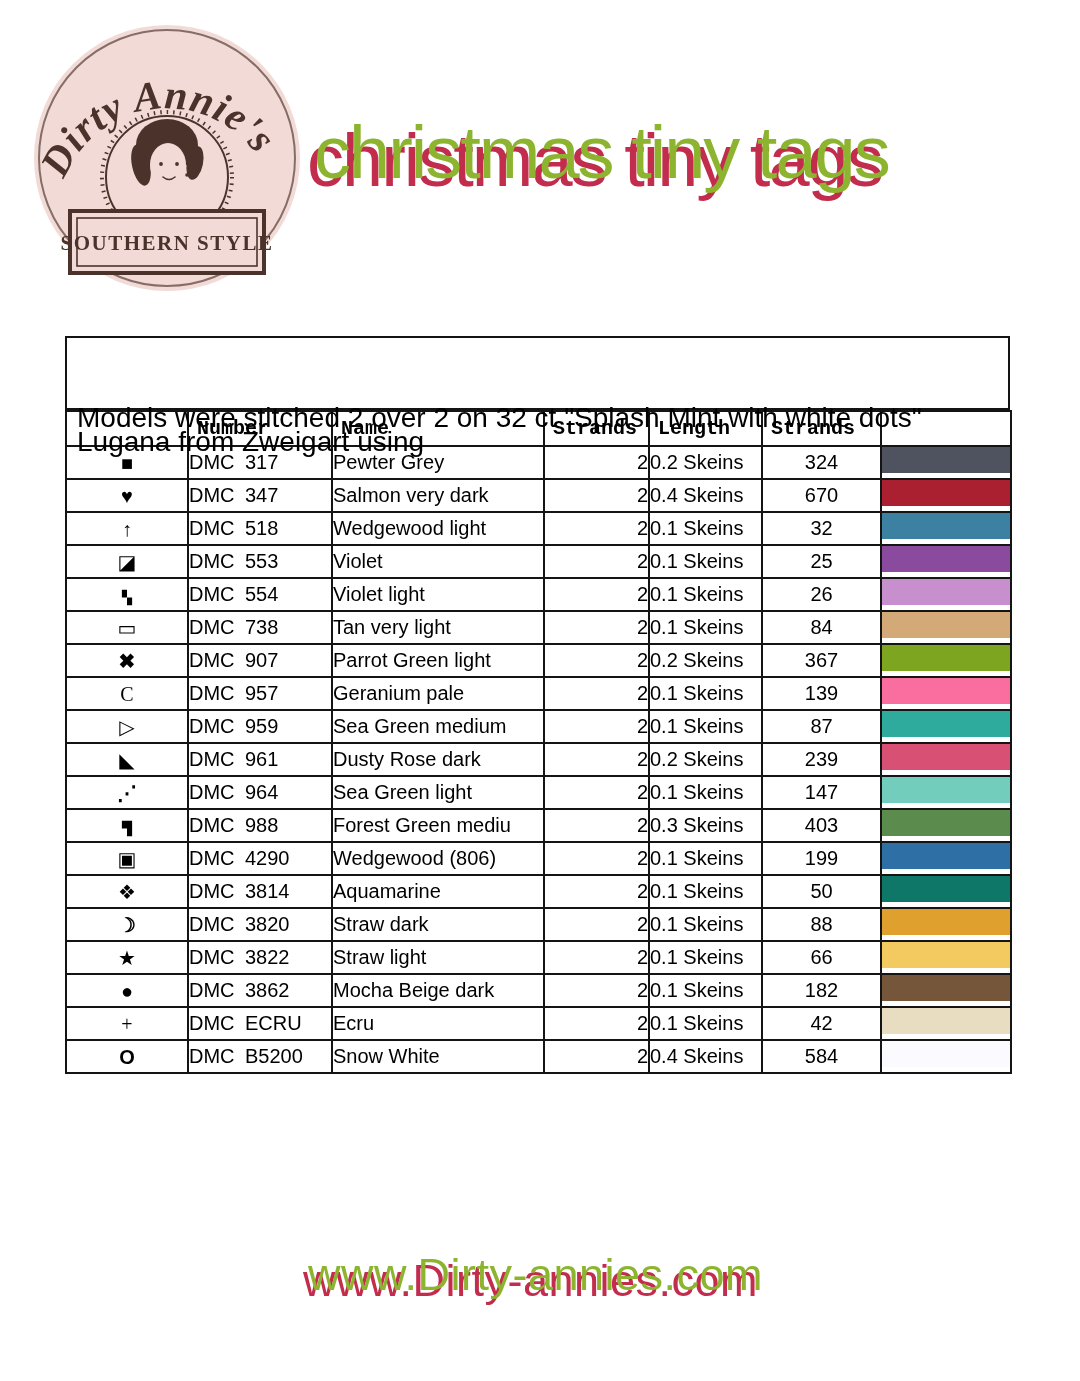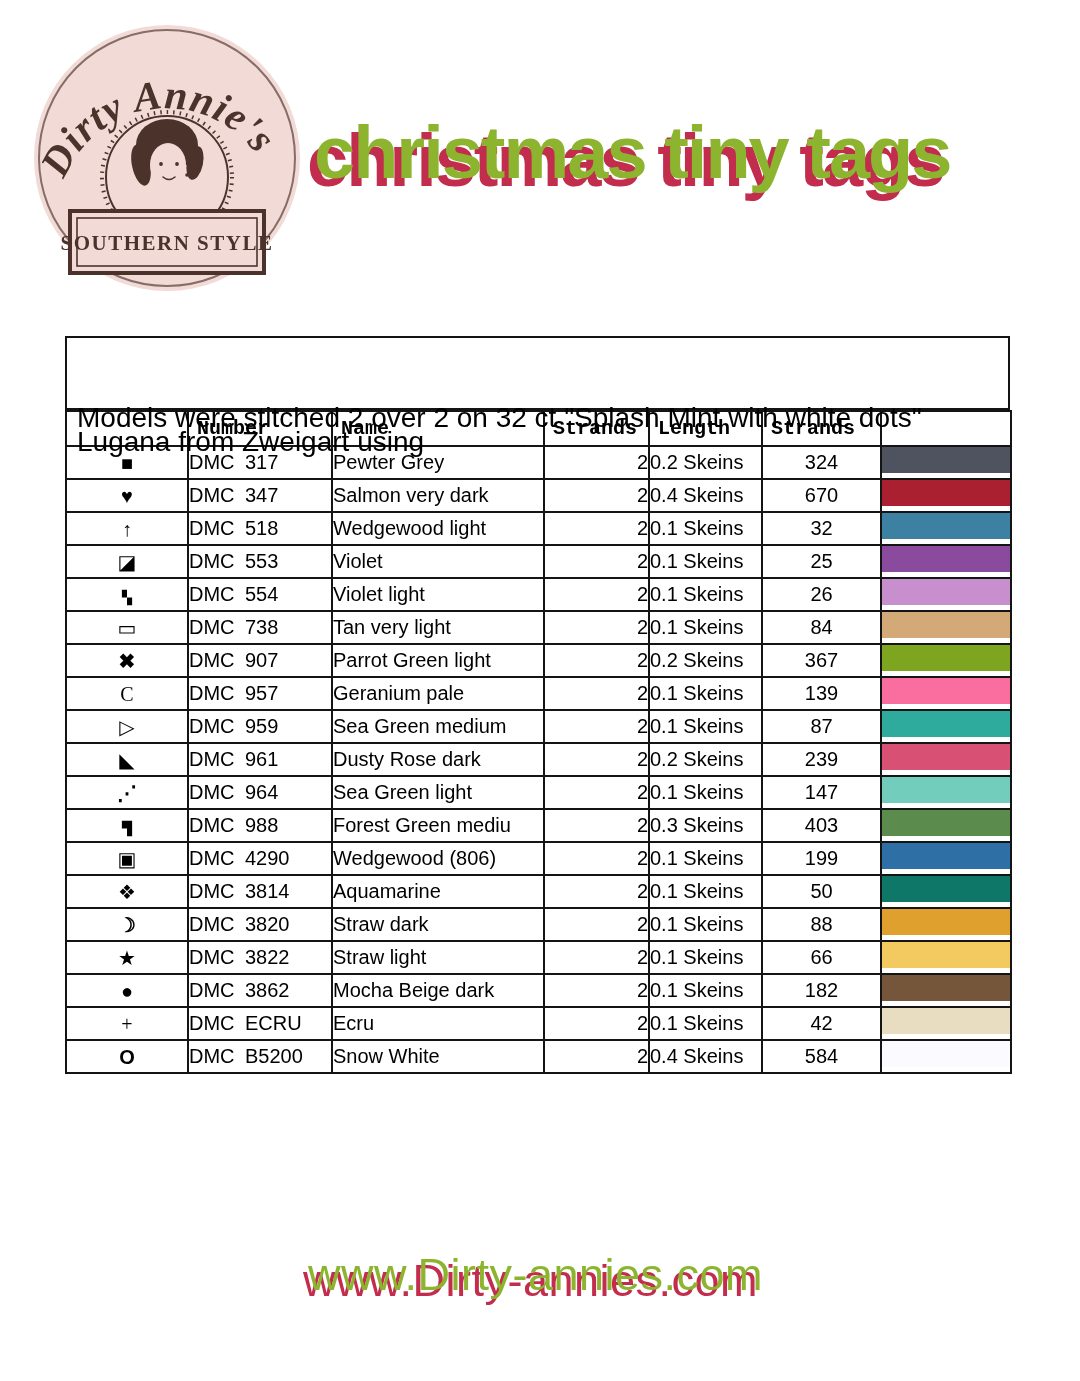--- a/index.html
+++ b/index.html
@@ -10,21 +10,21 @@
     --line:#141414;
   }
   html,body{margin:0;padding:0;}
   body{background:#ffffff;font-family:"Liberation Sans",sans-serif;}
   .page{position:relative;width:1080px;height:1381px;background:#ffffff;overflow:hidden;}
 
   
   .logo{position:absolute;left:34px;top:25px;width:266px;height:266px;}
   .title{
     position:absolute;left:314px;top:116px;width:740px;
-    font-size:74px;font-weight:bold;letter-spacing:-2px;line-height:1;
+    font-size:74px;font-weight:normal;letter-spacing:-2px;line-height:1;
     color:var(--green);
     text-shadow:-7px 8px 0 var(--red);
     white-space:nowrap;
   }
 
   
   .tablewrap{position:absolute;left:65px;top:336px;width:945px;}
   .note{
     box-sizing:border-box;width:945px;height:74px;
     border:2px solid var(--line);border-bottom-width:2px;

